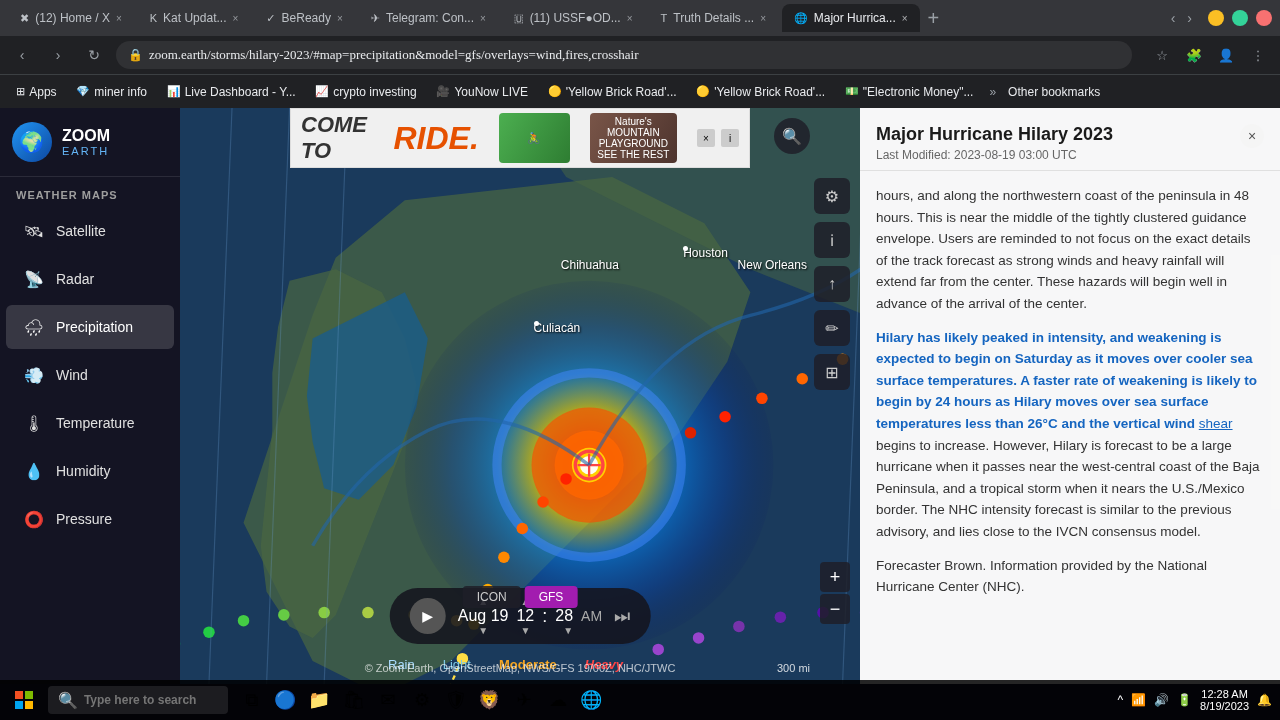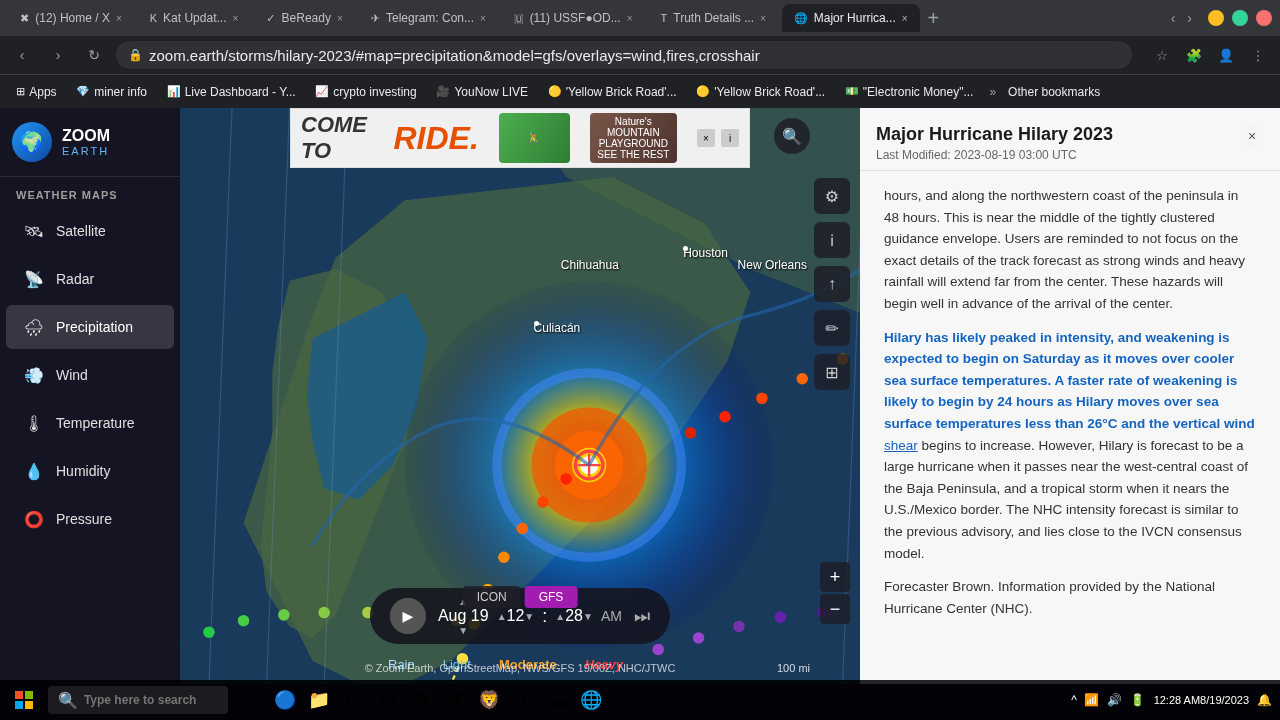--- a/index.html
+++ b/index.html
@@ -48,21 +48,21 @@
     
     .map-area { flex: 1; position: relative; overflow: hidden; background: #1a3a5c; }
 
     
     .info-panel { width: 420px; background: rgba(255,255,255,0.97); flex-shrink: 0; z-index: 20; display: flex; flex-direction: column; overflow: hidden; position: relative; }
     .info-header { display: flex; justify-content: space-between; align-items: flex-start; padding: 16px 16px 8px; border-bottom: 1px solid #e0e0e0; }
     .info-title-section { flex: 1; }
     .info-title { font-size: 18px; font-weight: 700; color: #1a1a1a; }
     .info-subtitle { font-size: 12px; color: #666; margin-top: 3px; }
     .close-btn { width: 24px; height: 24px; border-radius: 50%; background: #f5f5f5; display: flex; align-items: center; justify-content: center; cursor: pointer; font-size: 14px; color: #555; margin-left: 8px; }
-    .info-body { flex: 1; overflow-y: auto; padding: 14px 24px; font-size: 13.5px; line-height: 1.6; color: #333; }
+    .info-body { flex: 1; overflow-y: auto; padding: 14px 16px; font-size: 13.5px; line-height: 1.6; color: #333; }
     .info-body p { margin-bottom: 12px; }
     .info-body .highlighted { color: #1565c0; font-weight: 600; }
     .info-body .link { color: #1565c0; text-decoration: underline; cursor: pointer; }
 
     
     .time-controls { position: absolute; bottom: 40px; left: 50%; transform: translateX(-50%); background: rgba(20,20,30,0.88); border-radius: 30px; display: flex; align-items: center; gap: 12px; padding: 8px 20px; z-index: 15; }
     .play-btn { width: 36px; height: 36px; border-radius: 50%; background: #555; display: flex; align-items: center; justify-content: center; cursor: pointer; color: white; font-size: 14px; }
     .time-arrow { color: #aaa; font-size: 10px; text-align: center; }
     .skip-btn { color: #aaa; font-size: 18px; cursor: pointer; }
 
@@ -80,21 +80,21 @@
     .city-label { position: absolute; color: white; font-size: 12px; background: none; text-shadow: 1px 1px 2px #000; }
 
     
     .taskbar { width: 100%; height: 40px; background: rgba(0,0,0,0.85); display: flex; align-items: center; padding: 0 8px; gap: 4px; position: absolute; bottom: 0; z-index: 100; }
     .taskbar-start { width: 32px; height: 32px; display: flex; align-items: center; justify-content: center; cursor: pointer; }
     .taskbar-search { display: flex; align-items: center; gap: 6px; background: rgba(255,255,255,0.1); border-radius: 4px; padding: 4px 10px; height: 28px; margin: 0 4px; width: 180px; }
     .taskbar-search input { background: none; border: none; outline: none; color: white; font-size: 12px; width: 100%; font-weight: bold; }
     .taskbar-icons { display: flex; gap: 2px; }
     .taskbar-icon { width: 32px; height: 32px; display: flex; align-items: center; justify-content: center; cursor: pointer; font-size: 18px; border-radius: 4px; }
     .taskbar-sys { margin-left: auto; display: flex; align-items: center; gap: 8px; color: white; font-size: 12px; }
-    .taskbar-time { display: flex; align-items: flex-end; font-size: 11px; color: white; }
+    .taskbar-time { display: flex; flex-direction: column; align-items: center; font-size: 11px; color: white; }
 
     
     .ad-banner { position: absolute; top: 0; left: 50%; transform: translateX(-50%); z-index: 30; background: white; border: 1px solid #ddd; display: flex; align-items: center; height: 60px; width: 460px; overflow: hidden; }
 
     
     .map-search { position: absolute; top: 10px; right: 50px; z-index: 25; background: rgba(30,30,40,0.85); width: 36px; height: 36px; border-radius: 50%; display: flex; align-items: center; justify-content: center; cursor: pointer; color: white; font-size: 16px; }
 
     
     .precip-labels { position: absolute; bottom: 10px; left: 200px; display: flex; gap: 12px; z-index: 15; }
     .precip-label { font-size: 13px; color: white; padding: 2px 8px; border-radius: 3px; }
@@ -153,21 +153,21 @@
       <div class="win-btn win-close"></div>
     </div>
   </div>
 
   <div class="nav-bar">
     <div class="nav-btn">‹</div>
     <div class="nav-btn">›</div>
     <div class="nav-btn">↻</div>
     <div class="address-bar">
       <span>🔒</span>
-      <span style="font-size:15px;color:#e8eaed;flex:1;overflow:hidden;text-overflow:ellipsis;white-space:nowrap;">zoom.earth/storms/hilary-2023/#map=precipitation&amp;model=gfs/overlays=wind,fires,crosshair</span>
+      <span style="font-size:13px;color:#e8eaed;flex:1;overflow:hidden;text-overflow:ellipsis;white-space:nowrap;font-family:Liberation Serif, serif;">zoom.earth/storms/hilary-2023/#map=precipitation&amp;model=gfs/overlays=wind,fires,crosshair</span>
     </div>
     <div class="nav-icons">
       <div class="nav-icon-btn">☆</div>
       <div class="nav-icon-btn">🧩</div>
       <div class="nav-icon-btn">👤</div>
       <div class="nav-icon-btn">⋮</div>
     </div>
   </div>
 
   <div class="bookmarks-bar">
@@ -376,29 +376,29 @@
     <div class="time-controls">
       <div class="play-btn">▶</div>
 
       <div style="display:flex;align-items:center;gap:8px;">
         <div style="display:flex;flex-direction:column;align-items:center;">
           <div class="time-arrow">▲</div>
           <span style="color:white;font-size:16px;">Aug 19</span>
           <div class="time-arrow">▼</div>
         </div>
 
-        <div style="display:flex;flex-direction:row;align-items:center;">
+        <div style="display:flex;flex-direction:column;align-items:center;">
           <div class="time-arrow">▲</div>
           <span style="color:white;font-size:16px;">12</span>
           <div class="time-arrow">▼</div>
         </div>
 
         <span style="color:white;font-size:18px;">:</span>
 
-        <div style="display:flex;flex-direction:row;align-items:center;">
+        <div style="display:flex;flex-direction:column;align-items:flex-end;">
           <div class="time-arrow">▲</div>
           <span style="color:white;font-size:16px;">28</span>
           <div class="time-arrow">▼</div>
         </div>
 
         <span style="color:#aaa;font-size:14px;">AM</span>
       </div>
 
       <div class="skip-btn">⏭</div>
     </div>
@@ -415,21 +415,21 @@
 
     <div class="precip-labels">
       <span class="precip-label rain">Rain</span>
       <span class="precip-label light">Light</span>
       <span class="precip-label moderate">Moderate</span>
       <span class="precip-label heavy">Heavy</span>
     </div>
 
     <div style="position:absolute;bottom:10px;left:50%;transform:translateX(-50%);color:rgba(255,255,255,0.7);font-size:11px;z-index:15;white-space:nowrap;">© Zoom Earth, OpenStreetMap, NWS/GFS 19/00Z, NHC/JTWC</div>
 
-    <div style="position:absolute;bottom:10px;right:50px;color:rgba(255,255,255,0.8);font-size:11px;z-index:15;">100 mi</div>
+    <div style="position:absolute;bottom:10px;right:50px;color:rgba(255,255,255,0.8);font-size:11px;z-index:15;">300 mi</div>
   </div>
 
   <div class="info-panel">
     <div class="info-header">
       <div class="info-title-section">
         <div class="info-title">Major Hurricane Hilary 2023</div>
         <div class="info-subtitle">Last Modified: 2023-08-19 03:00 UTC</div>
       </div>
       <div class="close-btn">×</div>
     </div>

